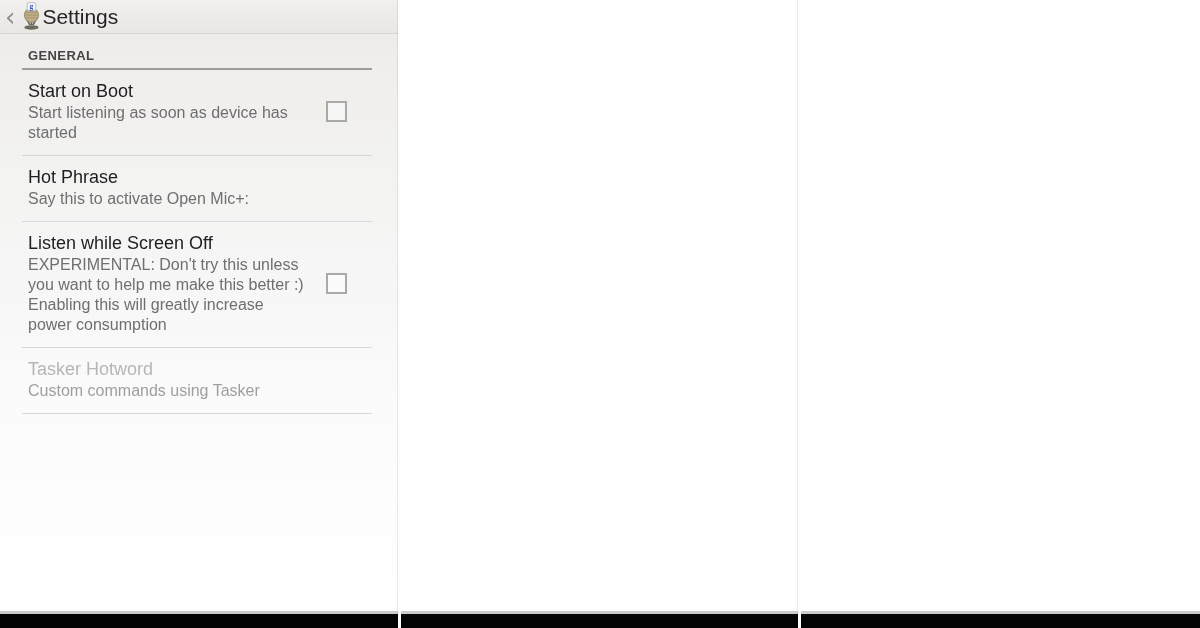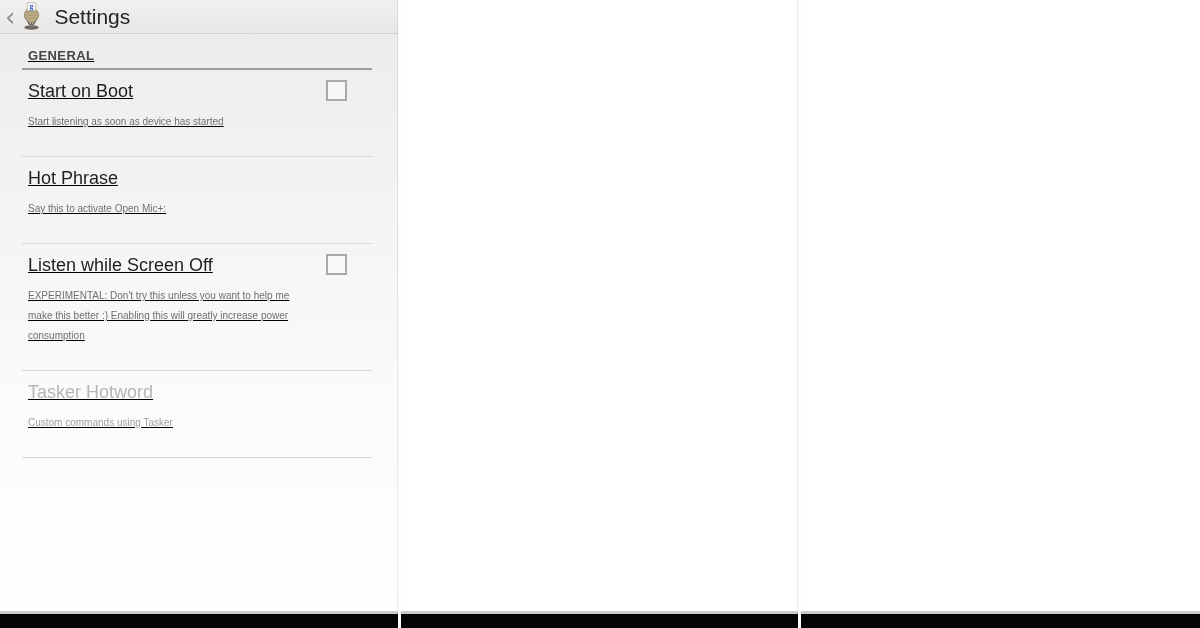--- a/index.html
+++ b/index.html
@@ -30,29 +30,29 @@
   .tile{position:absolute;background:#d6d5d3;
     box-shadow:0 2px 0 rgba(0,0,0,.10),0 1px 2px rgba(0,0,0,.14);
     display:flex;align-items:center;justify-content:center;cursor:pointer;}
   .tile-label{position:absolute;text-align:center;font-size:16px;color:#2d2d2d;}
   .red-square{width:138px;height:138px;background:#cc0d0d;}
 
   
   .back-chevron{margin-left:5px;color:#8f8e8d;font-size:26px;line-height:26px;
     font-family:"DejaVu Sans",sans-serif;cursor:pointer;}
   #panel-settings .mic-logo{margin-left:6px;}
-  .settings-title{font-size:21px;color:#242424;margin-left:12px;}
-  .settings-list{position:absolute;left:22px;right:28px;top:33px;text-decoration:underline;}
+  .settings-title{font-size:21px;color:#242424;}
+  .settings-list{position:absolute;left:22px;right:28px;top:33px;}
   .sec-head{padding:15px 0 5px 6px;font-size:13px;font-weight:bold;color:#454545;
     letter-spacing:.4px;border-bottom:2px solid #9d9d9d;}
-  .sitem{border-bottom:1px solid #d8d8d8;padding:10px 0 24px 6px;
-    display:flex;align-items:flex-start;cursor:pointer;}
+  .sitem{border-bottom:1px solid #d8d8d8;padding:10px 0 12px 6px;
+    display:flex;align-items:center;cursor:pointer;}
   .sitem .texts{flex:1;min-width:0;}
   .s-title{font-size:18px;color:#1f1f1f;line-height:22px;}
-  .s-desc{font-size:10px;color:#6f6f6f;line-height:20px;margin-top:10px;max-width:282px;}
+  .s-desc{font-size:16px;color:#6f6f6f;line-height:20px;margin-top:1px;max-width:282px;}
   .checkbox{width:17px;height:17px;border:2px solid #a9a9a9;background:rgba(255,255,255,.45);
     margin:0 25px 0 10px;flex:none;cursor:pointer;}
   .sitem.disabled .s-title{color:#b6b6b6;}
   .sitem.disabled .s-desc{color:#9f9f9f;}
 
   
   .navline{position:absolute;left:0;right:0;top:611px;height:3px;background:#cbcbcb;z-index:5;}
   .navbar{position:absolute;left:0;right:0;top:614px;height:14px;background:#040404;z-index:5;}
   .panel-sep{position:absolute;top:0;bottom:0;width:3px;background:#fdfdfd;z-index:9;
     box-shadow:-1px 0 0 rgba(0,0,0,.08);}

